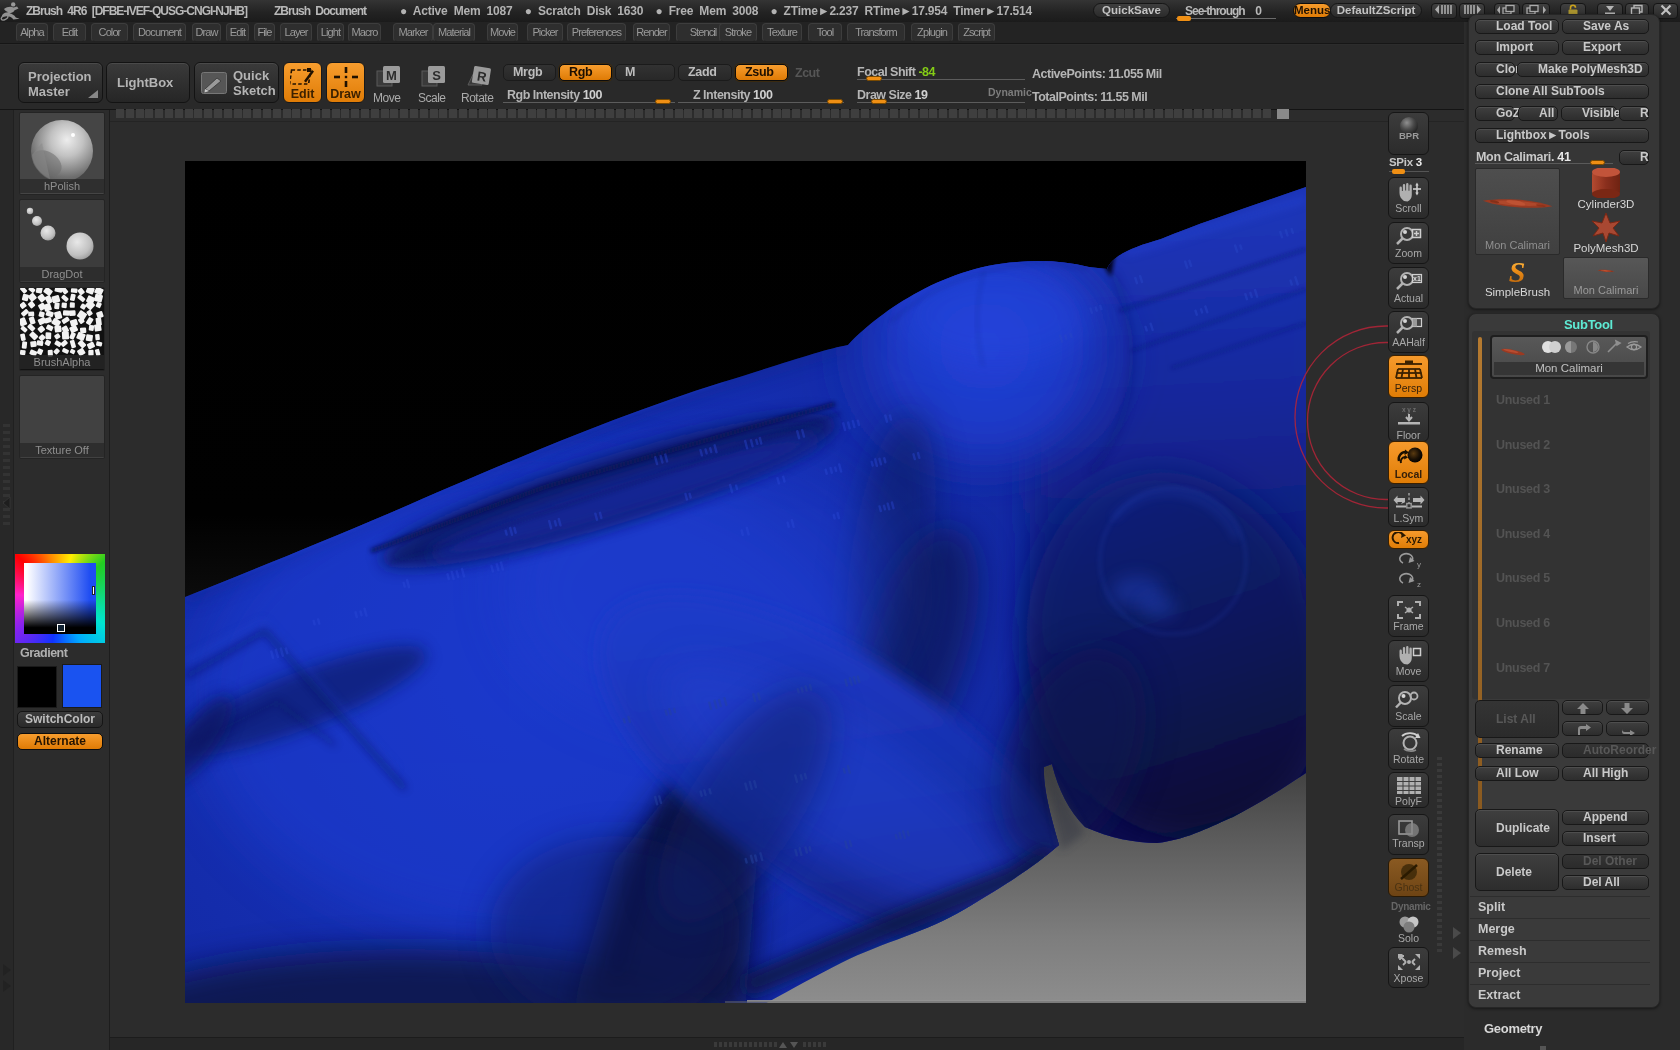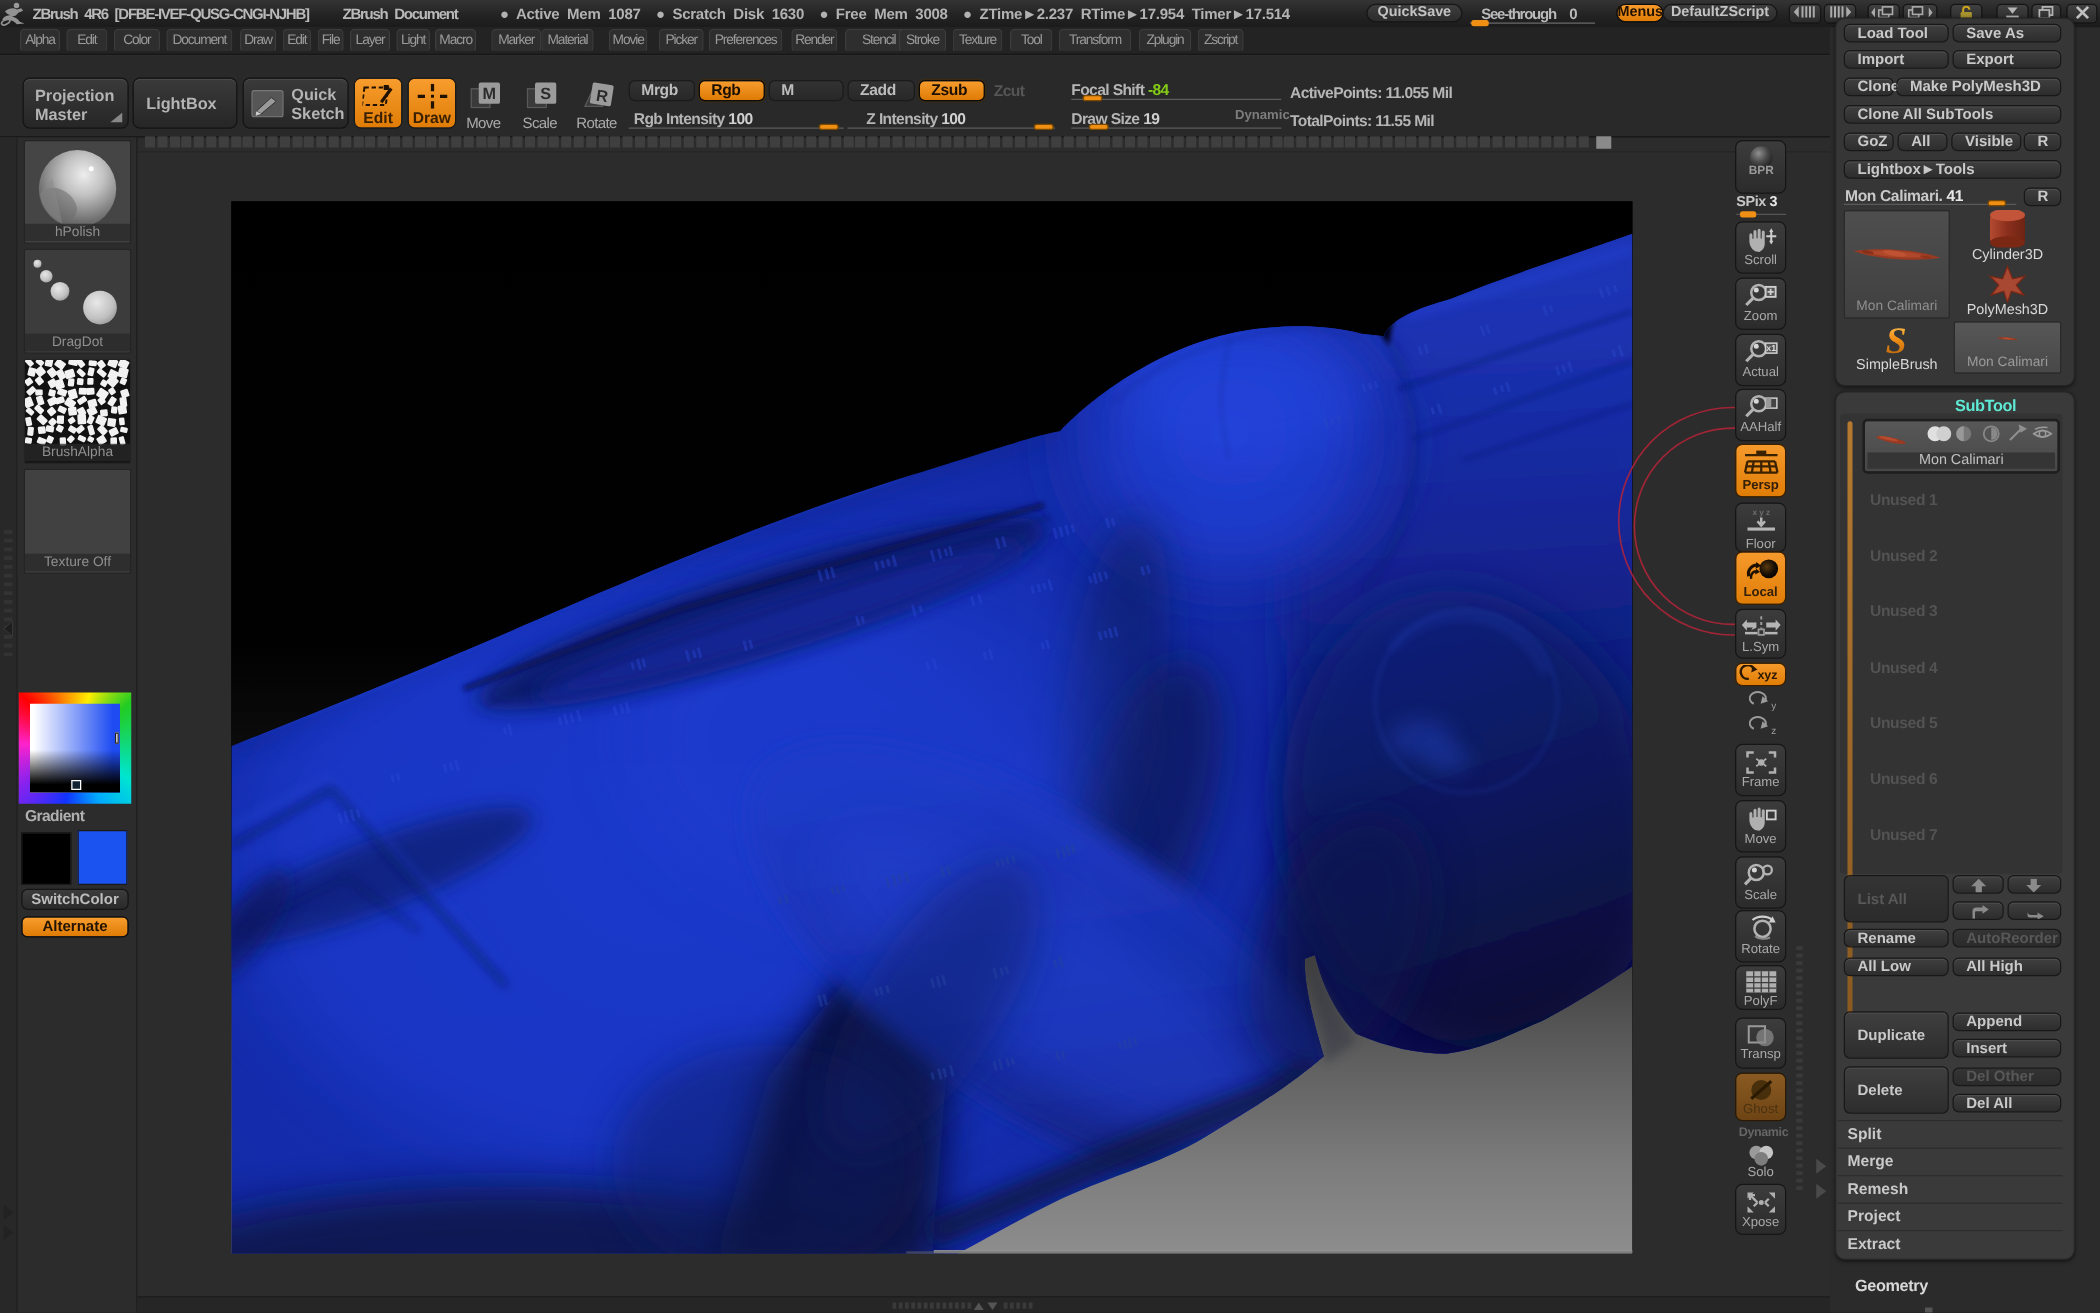--- a/index.html
+++ b/index.html
@@ -52,21 +52,21 @@
 .rtb .l{display:block;margin-top:-1px}
 .rtb.on{background:linear-gradient(#f69a2c,#e07d06);color:#35200a;border-color:#3a2000}
 .rtb.ghosty{background:linear-gradient(#8a5a22,#6e4414);color:#4a3212;border-color:#2a1a05}
 .rtb.flat{background:none;border-color:transparent}
 
 #rightpanel{left:1464px;top:22px;width:216px;height:1028px;background:#2b2b2b}
 .panelbox{position:absolute;left:4px;width:192px;background:#363636;border-radius:8px;
  border:1px solid #262626;box-shadow:0 1px 3px rgba(0,0,0,.5)}
 .pbtn{position:absolute;height:15px;border-radius:5px;background:linear-gradient(#3f3f3f,#2d2d2d);
  border:1px solid #181818;box-shadow:inset 0 1px 0 #4e4e4e;color:#c9c9c9;font-size:12px;
- font-weight:bold;line-height:13px;padding-left:10px;white-space:nowrap}
+ font-weight:bold;line-height:13px;padding-left:20px;white-space:nowrap}
 .pbtn.dis{color:#585858;background:linear-gradient(#343434,#2b2b2b);box-shadow:none}
 .pbtn.tall{height:38px;line-height:36px}
 .sect{position:absolute;left:6px;width:180px;height:21px;color:#c9c9c9;font-size:12.5px;
  font-weight:bold;line-height:21px;padding-left:8px;border-top:1px solid #2d2d2d}
 .ptext{position:absolute;color:#c9c9c9;font-size:12.5px;font-weight:bold;white-space:nowrap;letter-spacing:-0.3px}
 </style></head>
 <body>
 <div id="root">
     <div id="titlebar" class="abs">
       <svg class="abs" style="left:0;top:1px" width="24" height="21" viewBox="0 0 24 21">
@@ -986,21 +986,21 @@
       <svg class="ic" width="30" height="24" viewBox="0 0 30 24">
 <g stroke="#3a2100" stroke-width="1.8" fill="none">
 <line x1="2" y1="5" x2="28" y2="5"></line>
           <line x1="4" y1="10" x2="26" y2="10"></line>
 <path d="M4 10 L2 19 M26 10 L28 19 M9 10 L7.5 19 M21 10 L22.5 19 M15 10 L15 19"></path>
 <line x1="2.5" y1="14" x2="27.5" y2="14"></line>
           <line x1="2" y1="19" x2="28" y2="19"></line>
 </g>
         <rect x="11" y="1.5" width="8" height="3.5" fill="#3a2100"></rect>
       </svg>
-      <span class="l" style="font-weight:bold">Persp</span>
+      <span class="l" style="font-weight:normal">Persp</span>
     </div>
     <div class="rtb " style="top:402px;height:40px">
       <svg class="ic" width="30" height="24" viewBox="0 0 30 24">
 <text x="15" y="6" font-size="6.5" fill="#6e6e6e" text-anchor="middle" font-family="Liberation Sans" font-weight="bold">x y z</text>
 <path d="M15 8 L15 13 M12 11 L15 14.5 L18 11" stroke="#b5b5b5" stroke-width="2" fill="none"></path>
 <rect x="4" y="16" width="22" height="2.5" fill="#b5b5b5"></rect>
       </svg>
       <span class="l">Floor</span>
     </div>
     <div class="rtb on" style="top:441px;height:43px">

